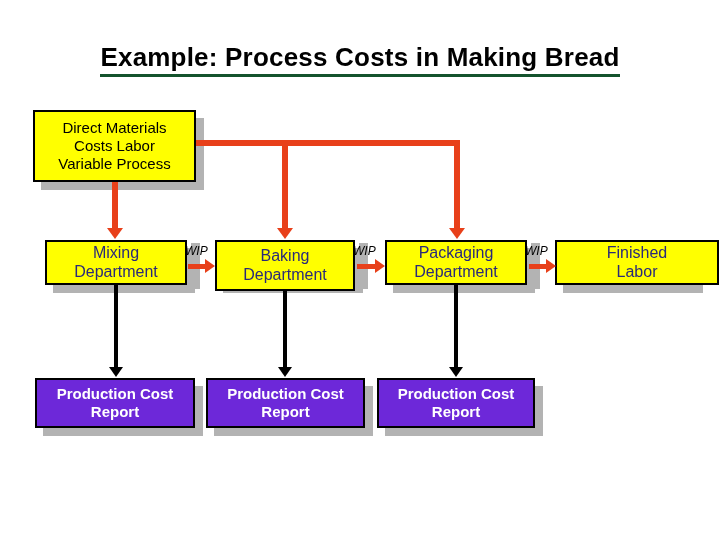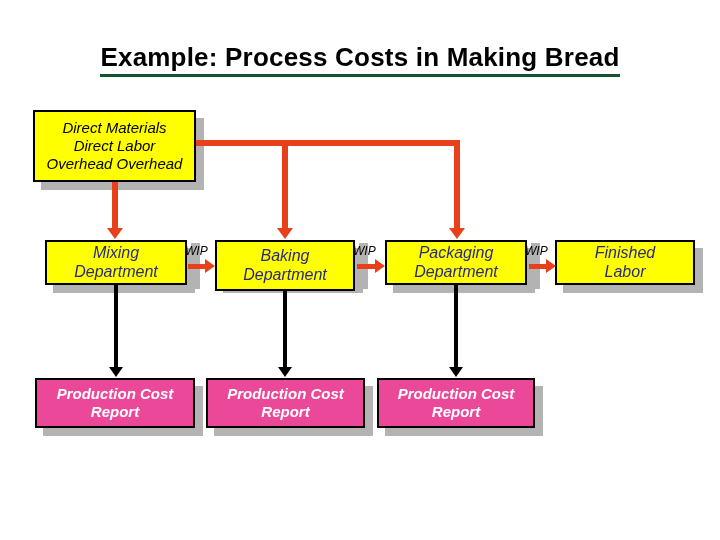--- a/index.html
+++ b/index.html
@@ -44,27 +44,26 @@
     position: absolute;
     box-sizing: border-box;
     border: 2px solid #000000;
     display: flex;
     flex-direction: column;
     align-items: center;
     justify-content: center;
     text-align: right;
     z-index: 3;
     line-height: 1.18;
-    font-style: italic;
   }
   .box.yellow {
     background: #ffff00;
   }
   .box.navy {
-    background: #ec4899;
+    background: #6d28d9;
   }
   .box .ln {
     display: block;
     white-space: nowrap;
   }
 
   
   #src-box {
     font-size: 15px;
     color: #000000;
@@ -158,22 +157,22 @@
 
 <div id="slide">
 
   <div id="title">
     <span class="ul">Example: Process Costs in Making Bread</span>
   </div>
 
   <div class="shadow" style="left:41px; top:118px; width:163px; height:72px;"></div>
   <div class="box yellow" id="src-box" style="left:33px; top:110px; width:163px; height:72px;">
     <span class="ln">Direct Materials</span>
-    <span class="ln">Direct Labor</span>
-    <span class="ln">Overhead Overhead</span>
+    <span class="ln">Costs Labor</span>
+    <span class="ln">Variable Process</span>
   </div>
 
   <div class="hline-red" style="left:196px; top:140px; width:264px; height:6px;"></div>
 
   <div class="vline-red" style="left:282px; top:140px; height:90px;"></div>
   <div class="arrowhead-red-down" style="left:277px; top:228px;"></div>
 
   <div class="vline-red" style="left:454px; top:140px; height:90px;"></div>
   <div class="arrowhead-red-down" style="left:449px; top:228px;"></div>
 
@@ -192,21 +191,21 @@
     <span class="ln">Department</span>
   </div>
 
   <div class="shadow" style="left:393px; top:248px; width:142px; height:45px;"></div>
   <div class="box yellow dept" style="left:385px; top:240px; width:142px; height:45px;">
     <span class="ln">Packaging</span>
     <span class="ln">Department</span>
   </div>
 
   <div class="shadow" style="left:563px; top:248px; width:140px; height:45px;"></div>
-  <div class="box yellow dept" style="left:555px; top:240px; width:140px; height:45px;">
+  <div class="box yellow dept" style="left:555px; top:240px; width:164px; height:45px;">
     <span class="ln">Finished</span>
     <span class="ln">Labor</span>
   </div>
 
   <div class="wip-bar" style="left:191px; top:243px; height:46px;"></div>
   <div class="wip-label" style="left:185px; top:245px;">WIP</div>
   <div class="hline-red-short" style="left:188px; top:264px; width:18px;"></div>
   <div class="arrowhead-red-right" style="left:205px; top:259px;"></div>
 
   <div class="wip-bar" style="left:359px; top:243px; height:46px;"></div>

